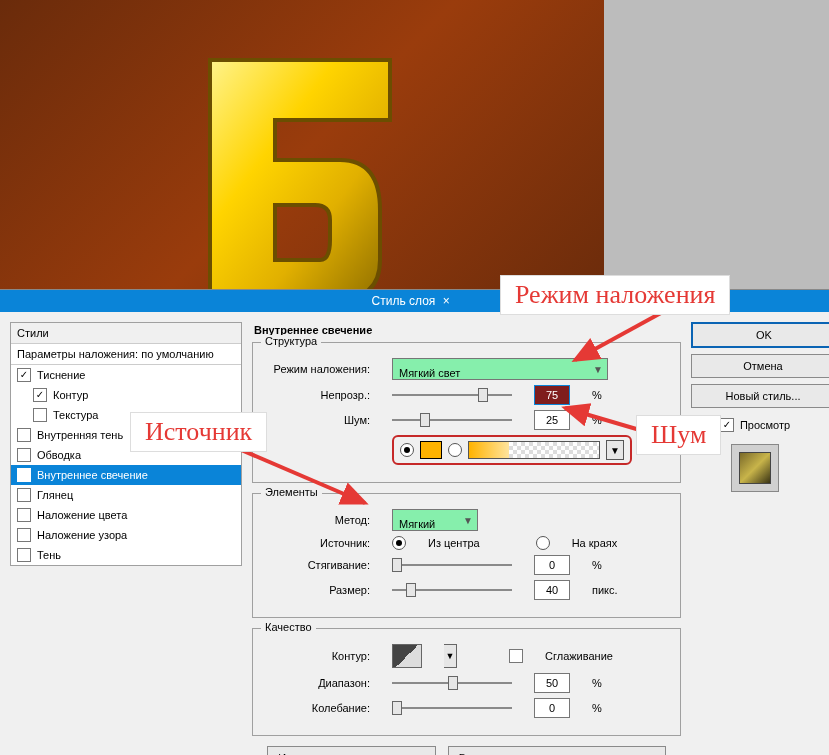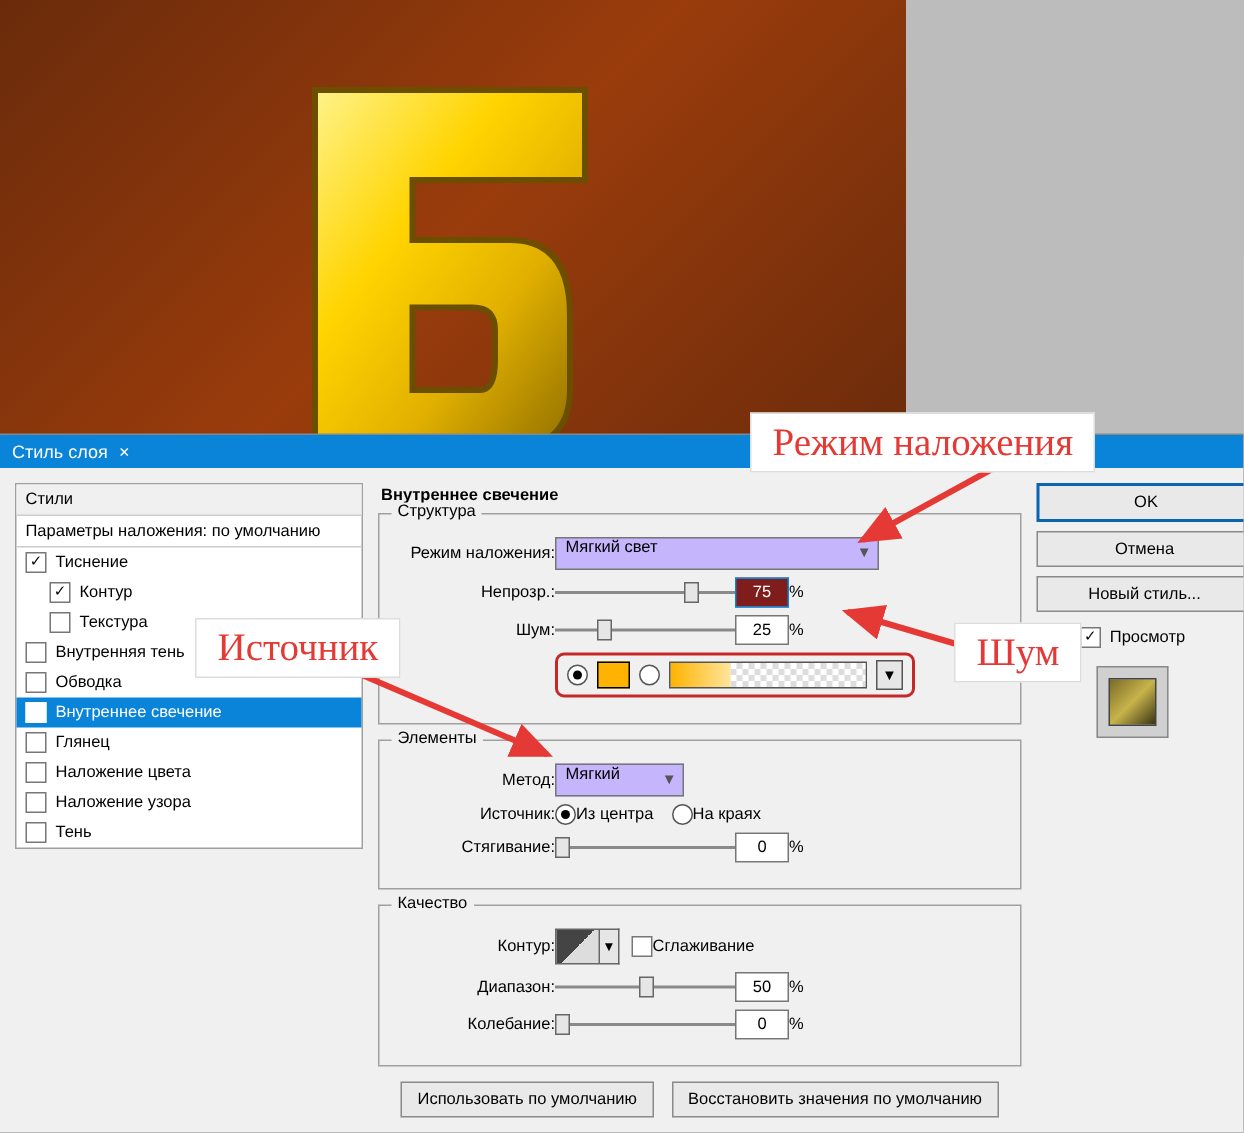--- a/index.html
+++ b/index.html
@@ -2,43 +2,43 @@
 <html><head>
 <meta charset="utf-8">
 <style>
 html,body{margin:0;padding:0;font-family:Tahoma,Arial,sans-serif;font-size:11px;background:#bcbcbc;color:#000}
 .stage{width:829px;height:755px;position:relative;overflow:hidden}
 .preview-img{position:absolute;left:0;top:0;width:604px;height:310px;background:linear-gradient(135deg,#6a2b0b 0%,#9a3c0c 50%,#6a2b0b 100%)}
 .preview-img .letter{position:absolute;left:180px;top:50px;width:240px;height:260px}
 .preview-img .letter svg{width:100%;height:100%}
 .right-bg{position:absolute;left:604px;top:0;width:225px;height:310px;background:#bcbcbc;border-left:3px solid transparent}
 .dialog{position:absolute;left:0;top:290px;width:829px;height:465px;background:#f0f0f0;box-shadow:0 0 0 1px #888}
-.titlebar{background:#0a84d8;color:#fff;height:22px;line-height:22px;padding:0 8px;font-size:12px;display:flex;justify-content:flex-start}
+.titlebar{background:#0a84d8;color:#fff;height:22px;line-height:22px;padding:0 8px;font-size:12px;display:flex;justify-content:center}
 .titlebar .close{width:22px;text-align:center;cursor:pointer}
 .dlg-body{display:flex;padding:10px;gap:10px;height:430px;box-sizing:border-box}
 
 .col-left{width:232px}
 .styles-box{border:1px solid #a0a0a0;background:#fff;margin-bottom:4px}
 .styles-head{padding:4px 6px;border-bottom:1px solid #ccc;background:#f0f0f0}
 .blend-params{padding:4px 6px;border-bottom:1px solid #ccc;font-size:11px}
 .style-item{padding:3px 6px;display:flex;align-items:center;gap:6px;cursor:pointer}
 .style-item.indent{padding-left:22px}
 .style-item.selected{background:#0a84d8;color:#fff}
 .chk{width:12px;height:12px;border:1px solid #777;background:#fff;display:inline-flex;align-items:center;justify-content:center;font-size:10px;line-height:1}
 .chk.on::after{content:"✓";color:#000}
 .style-item.selected .chk{border-color:#fff}
 .style-item.selected .chk.on::after{color:#fff}
 
 .col-mid{flex:1;min-width:0}
 .panel-title{font-weight:bold;margin:2px 0 6px 2px}
 .group{border:1px solid #a0a0a0;margin-bottom:10px;padding:10px 12px 12px;position:relative}
 .group>.legend{position:absolute;top:-8px;left:8px;background:#f0f0f0;padding:0 4px;font-size:11px}
-.row{display:flex;align-items:center;margin:5px 0;gap:0}
+.row{display:flex;align-items:center;margin:5px 0;gap:22px}
 .lbl{width:105px;text-align:right;color:#000}
-.select{border:1px solid #767676;background:#c4b5fd;height:20px;padding:0 18px 0 6px;position:relative;min-width:60px;display:inline-flex;align-items:flex-start}
+.select{border:1px solid #767676;background:#86efac;height:20px;padding:0 18px 0 6px;position:relative;min-width:60px;display:inline-flex;align-items:flex-end}
 .select.wide{min-width:190px}
 .select .caret{position:absolute;right:4px;top:50%;transform:translateY(-50%);font-size:10px;color:#555}
 .slider{width:120px;height:14px;position:relative}
 .slider .track{position:absolute;top:6px;left:0;right:0;height:2px;background:#8a8a8a}
 .slider .thumb{position:absolute;top:0;width:10px;height:14px;background:#e6e6e6;border:1px solid #666;box-sizing:border-box}
 .numbox{width:34px;height:18px;border:1px solid #767676;background:#fff;text-align:center;line-height:18px}
 .numbox.blue{background:#7f1d1d;color:#fff;border-color:#0a84d8}
 .radio{width:12px;height:12px;border:1px solid #555;border-radius:50%;display:inline-flex;align-items:center;justify-content:center;background:#fff}
 .radio.on::after{content:"";width:6px;height:6px;background:#000;border-radius:50%}
 .swatch{width:20px;height:16px;border:1px solid #000}
@@ -228,20 +228,29 @@
           </div>
           <div class="row">
             <span class="lbl">Стягивание:</span>
             <div class="slider">
                 <div class="track"></div>
                 <div class="thumb" style="left:0"></div>
               </div>
             <div class="numbox">0</div>
             <span>%</span>
           </div>
+          <div class="row">
+            <span class="lbl">Размер:</span>
+            <div class="slider">
+                <div class="track"></div>
+                <div class="thumb" style="left:14px"></div>
+              </div>
+            <div class="numbox">40</div>
+            <span>пикс.</span>
+          </div>
         </div>
 
         <div class="group">
           <span class="legend">Качество</span>
           <div class="row">
             <span class="lbl">Контур:</span>
             <div class="contour-sw"></div>
             <div class="contour-dd">▼</div>
             <span style="width:8px"></span>
             <span class="chk"></span>

